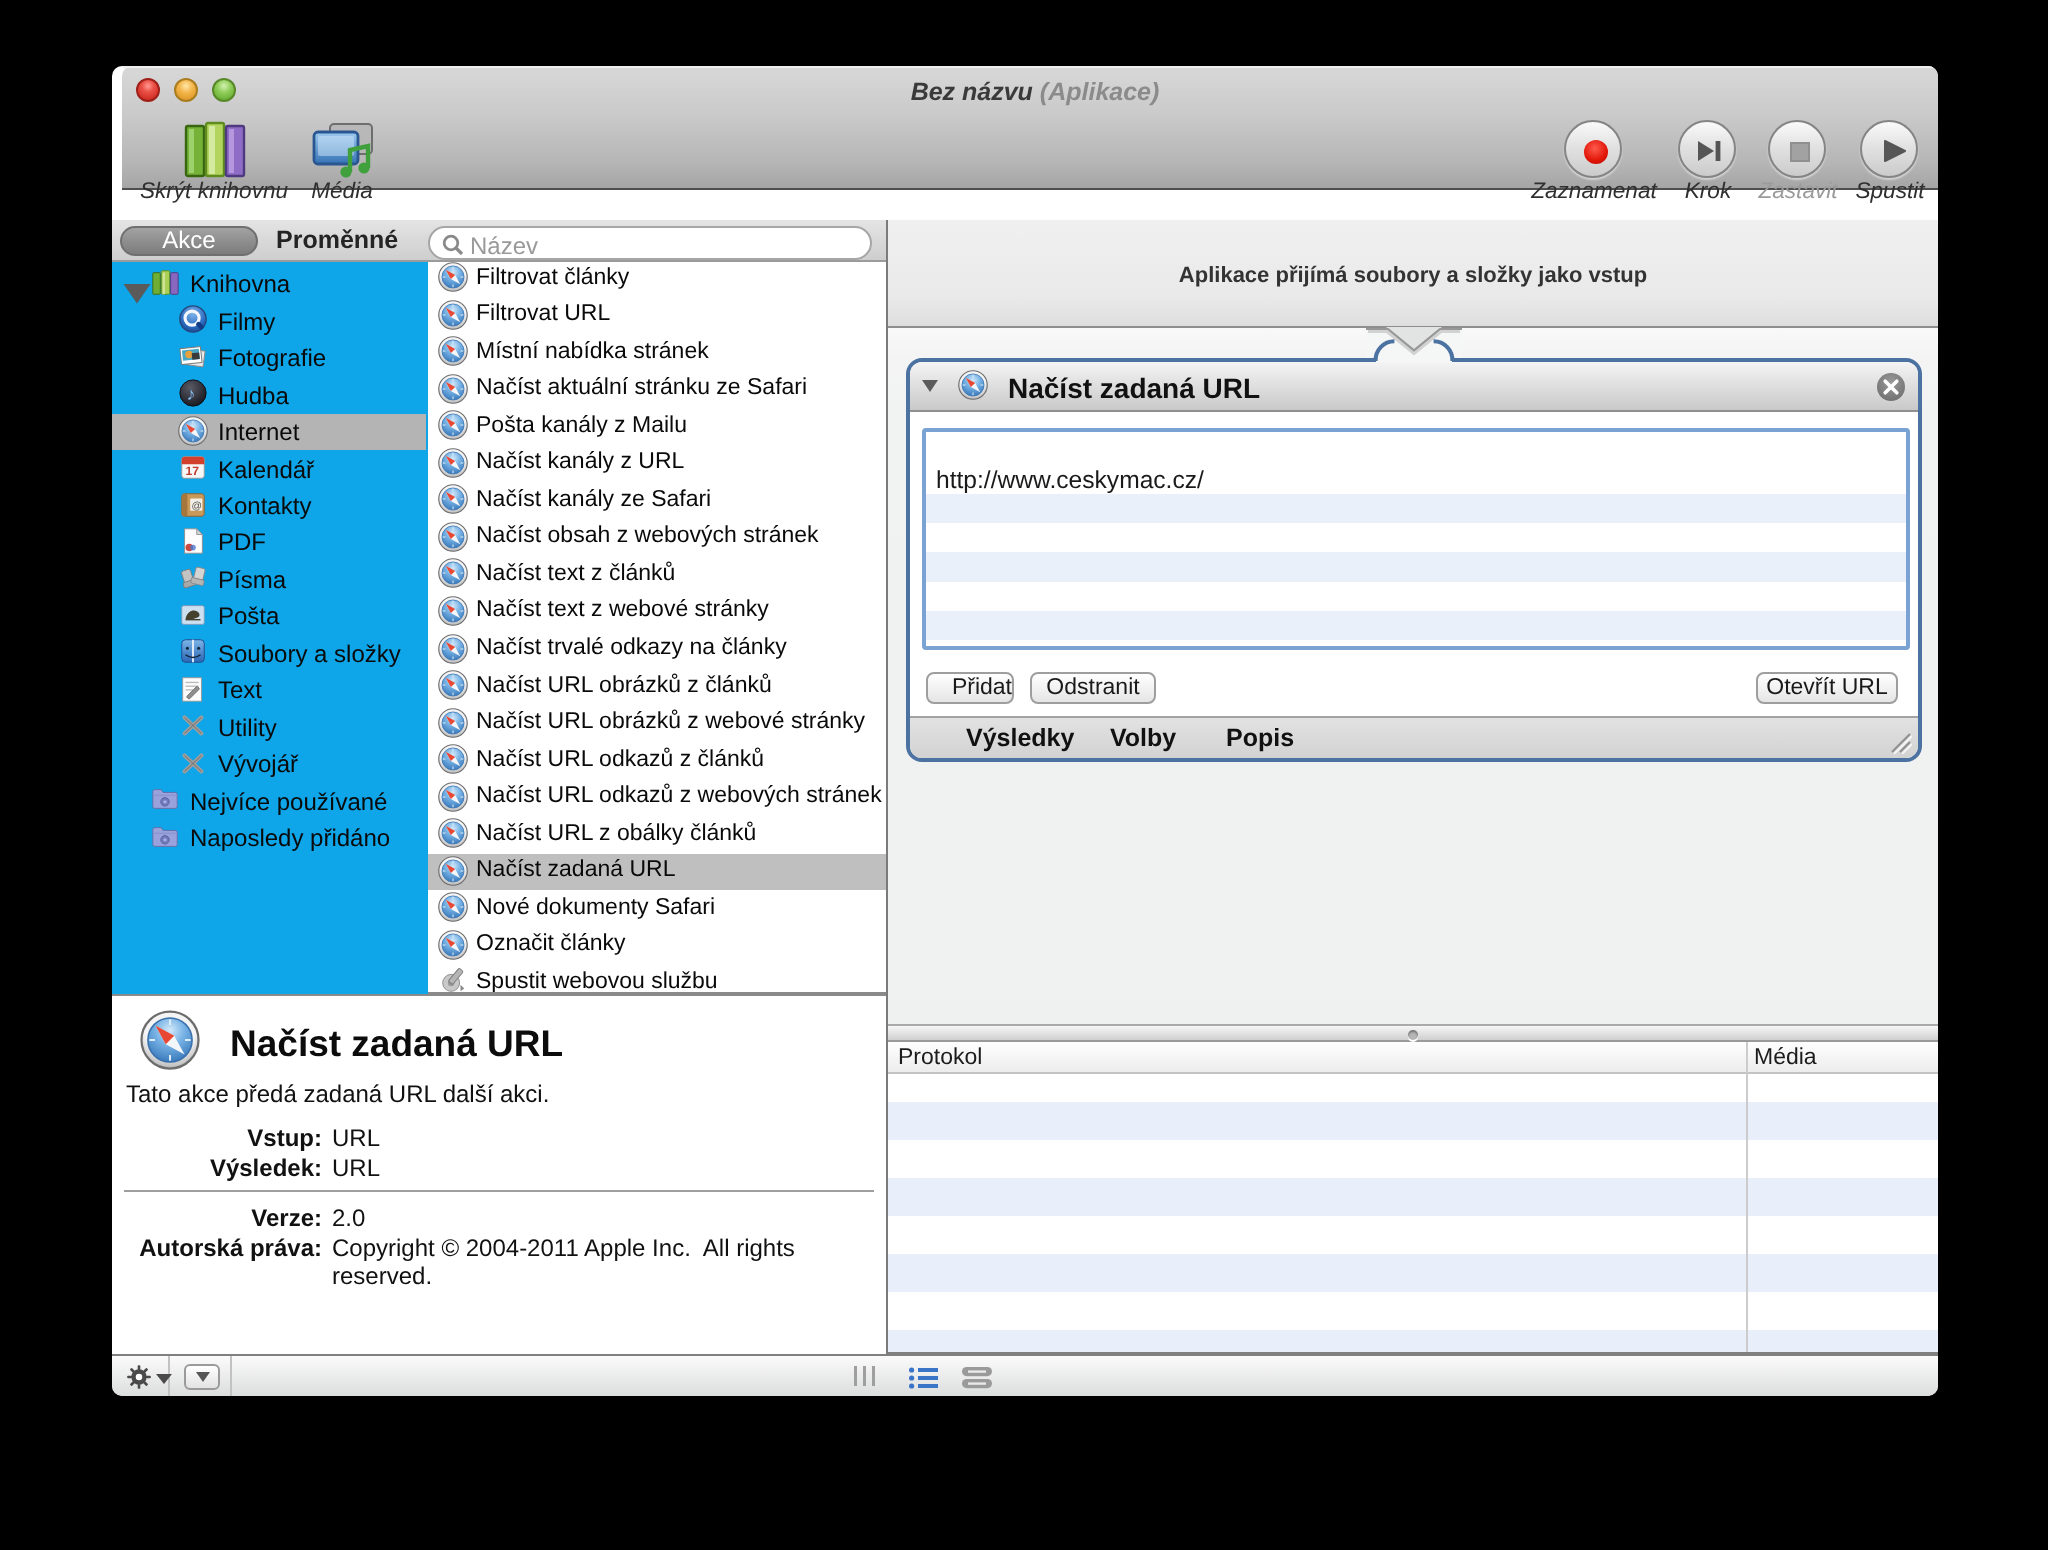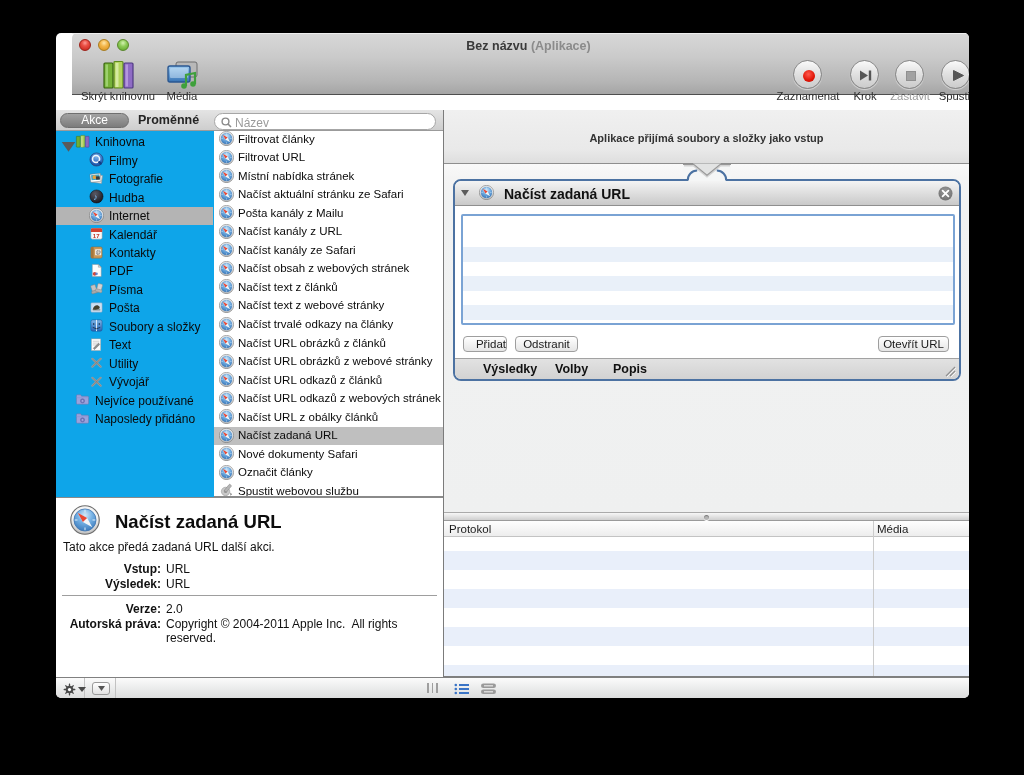--- a/index.html
+++ b/index.html
@@ -1,19 +1,19 @@
 <!DOCTYPE html>
 <html><head><meta charset="utf-8">
 <style>
 html,body{margin:0;padding:0;}
 body{width:1024px;height:775px;background:#000;font-family:"Liberation Sans",sans-serif;overflow:hidden;position:relative;}
 *{box-sizing:border-box;}
 #win{position:absolute;left:56px;top:33px;width:913px;height:665px;border-radius:5px;background:#fff;overflow:hidden;}
 
-#chrome{position:absolute;left:16px;top:0;width:913px;height:62px;background:linear-gradient(180deg,#d8d8d8 0%,#cacaca 40%,#b5b5b5 80%,#a5a5a5 100%);border-bottom:1px solid #4e4e4e;border-radius:5px 5px 0 0;}
+#chrome{position:absolute;left:5px;top:0;width:913px;height:62px;background:linear-gradient(180deg,#d8d8d8 0%,#cacaca 40%,#b5b5b5 80%,#a5a5a5 100%);border-bottom:1px solid #4e4e4e;border-radius:5px 5px 0 0;font-style:italic;}
 #chrome:before{content:"";position:absolute;left:0;top:0;right:0;height:1px;background:#efefef;border-radius:5px 5px 0 0;}
 .tl{position:absolute;top:6px;width:12px;height:12px;border-radius:50%;}
 #tl-r{left:7px;background:radial-gradient(circle at 50% 30%,#ff9a93 0%,#ea5147 35%,#d6352b 70%,#b2241c 100%);border:1px solid #9e2018;}
 #tl-y{left:26px;background:radial-gradient(circle at 50% 30%,#ffe6a8 0%,#f3b64b 40%,#e29e2e 75%,#c07f1a 100%);border:1px solid #a97d1f;}
 #tl-g{left:45px;background:radial-gradient(circle at 50% 30%,#d3f1b0 0%,#8fcc59 40%,#6fb33a 75%,#5a9427 100%);border:1px solid #59882a;}
 #title{position:absolute;left:0;top:5.5px;width:100%;text-align:center;font-size:12.5px;font-weight:bold;color:#3a3a3a;}
 #title .sub{color:#8b8b8b;font-weight:bold;}
 .tbl{position:absolute;font-size:11.3px;color:#2f2f2f;text-align:center;top:57px;}
 .tbl.dis{color:#9b9b9b;}
 .rbtn{position:absolute;top:27px;width:29px;height:29px;border-radius:50%;border:1px solid #858585;background:linear-gradient(180deg,#fafafa 0%,#e2e2e2 45%,#cbcbcb 100%);box-shadow:0 1px 1px rgba(255,255,255,.5);}
@@ -985,20 +985,23 @@
               <line x1="4.6" y1="4.6" x2="10.4" y2="10.4"></line>
               <line x1="10.4" y1="4.6" x2="4.6" y2="10.4"></line>
             </g>
           </svg>
         <div id="btitle">Načíst zadaná URL</div>
       </div>
       <div id="btable">
         <div id="trowh">
             <span style="position:absolute;left:5px;top:1.5px;">Adresa</span>
           </div>
+        <div id="turl">
+            <span style="position:absolute;left:5px;top:0.5px;">http://www.ceskymac.cz/</span>
+          </div>
         <div id="tstripes"></div>
       </div>
       <div class="pbtn" style="left:8px;width:44px;text-align:right;">Přidat</div>
       <div class="pbtn" style="left:60px;width:63px;">Odstranit</div>
       <div class="pbtn" style="left:423px;width:71px;">Otevřít URL</div>
       <div id="bfoot">
         <span style="position:absolute;left:28px;top:3px;">Výsledky</span>
         <span style="position:absolute;left:100px;top:3px;">Volby</span>
         <span style="position:absolute;left:158px;top:3px;">Popis</span>
           <svg style="position:absolute;right:3px;bottom:2px;" width="13" height="13" viewBox="0 0 13 13">

